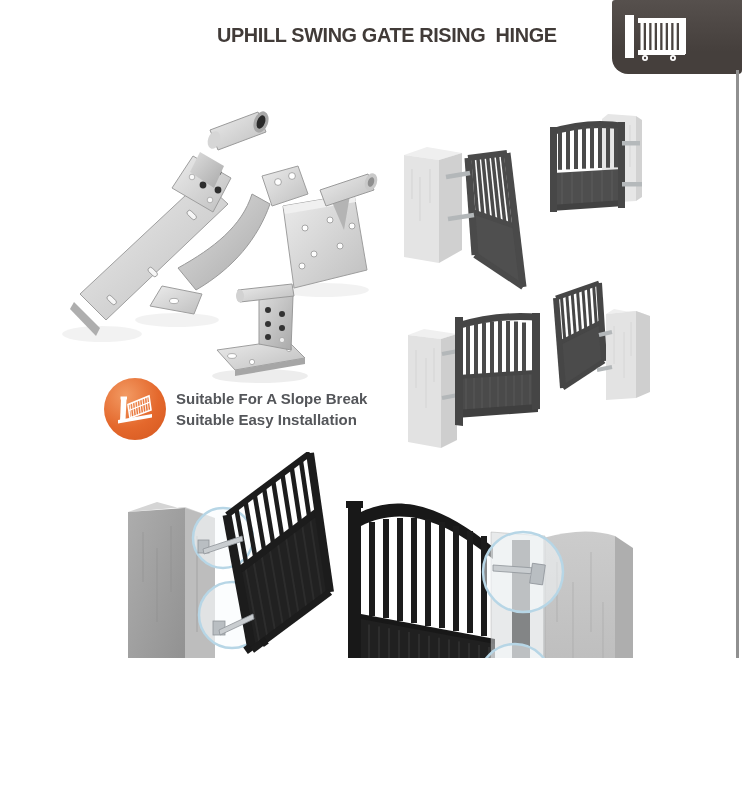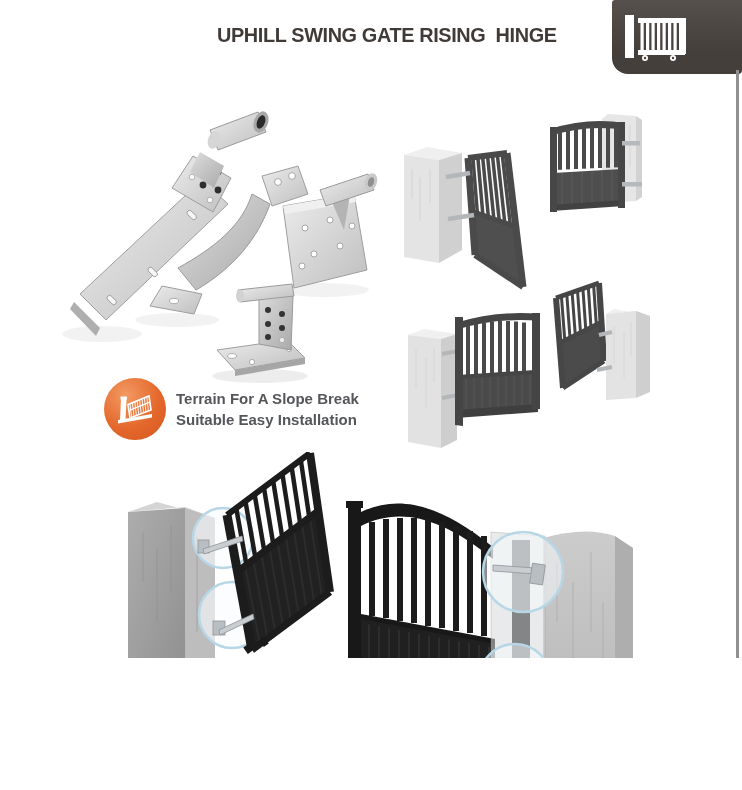--- a/index.html
+++ b/index.html
@@ -289,21 +289,21 @@
             <line x1="22.2" y1="12" x2="23.8" y2="25.7"></line>
           <line x1="24.6" y1="11" x2="26.2" y2="24.8"></line>
             <line x1="27" y1="10" x2="28.6" y2="23.9"></line>
           <line x1="29.4" y1="9" x2="31" y2="23"></line>
             <line x1="31.8" y1="8.1" x2="33.4" y2="22.1"></line>
         </g>
       </g>
     </svg>
   </div>
   <div id="feature-text" class="abs">
-    <div>Terrain For A Slope Break</div>
+    <div>Suitable For A Slope Break</div>
     <div>Suitable Easy Installation</div>
   </div>
 
   <svg class="fig" style="left:95px;top:452px" width="545" height="335" viewBox="0 0 545 335">
     <defs>
       <linearGradient id="conc1" x1="0" y1="0" x2="1" y2="1">
         <stop offset="0" stop-color="#adadad"></stop>
           <stop offset="1" stop-color="#8f8f8f"></stop>
       </linearGradient>
       <linearGradient id="conc2" x1="0" y1="0" x2="0" y2="1">

